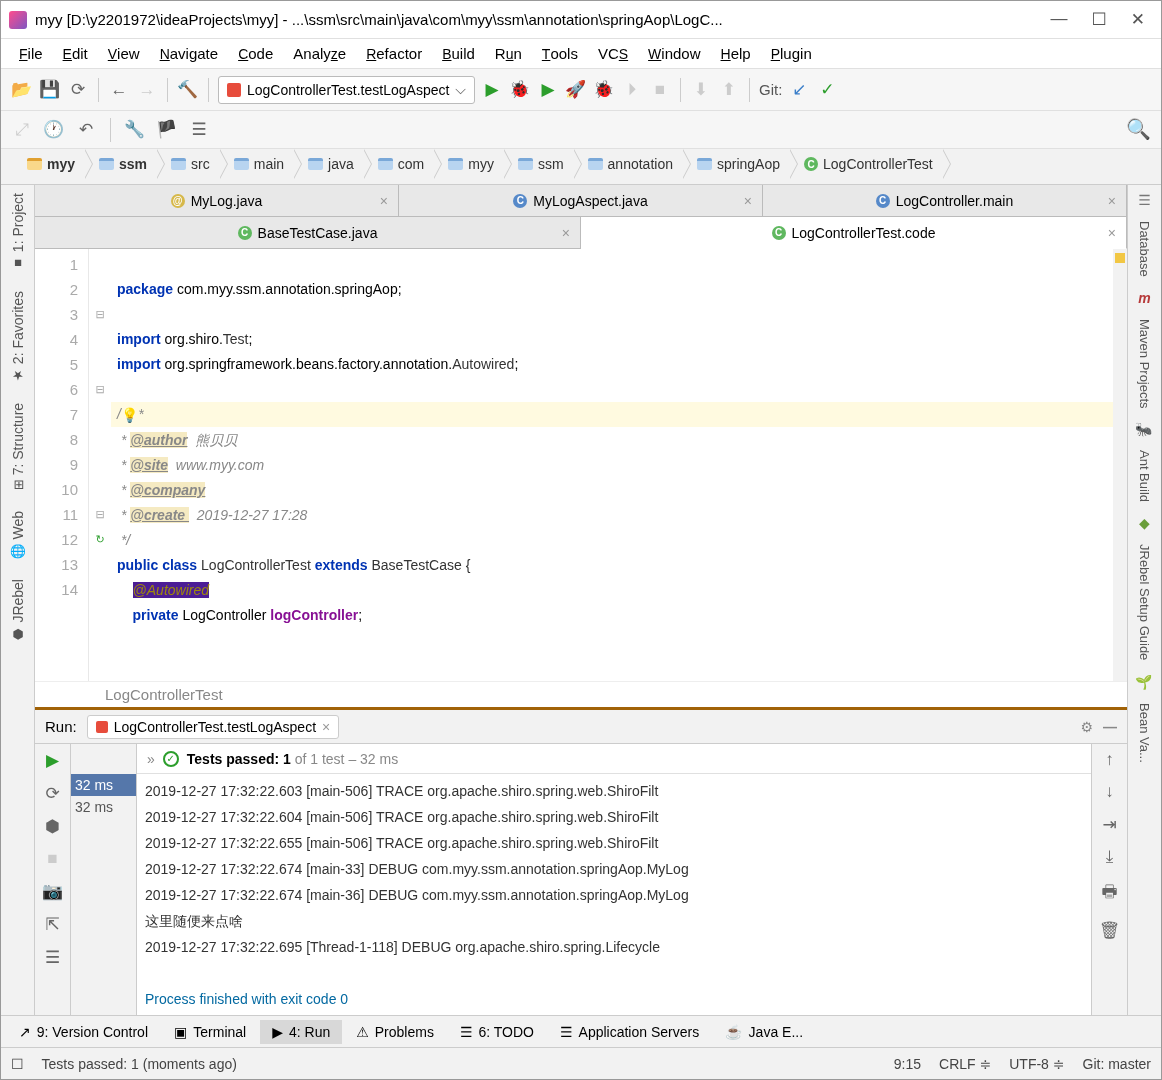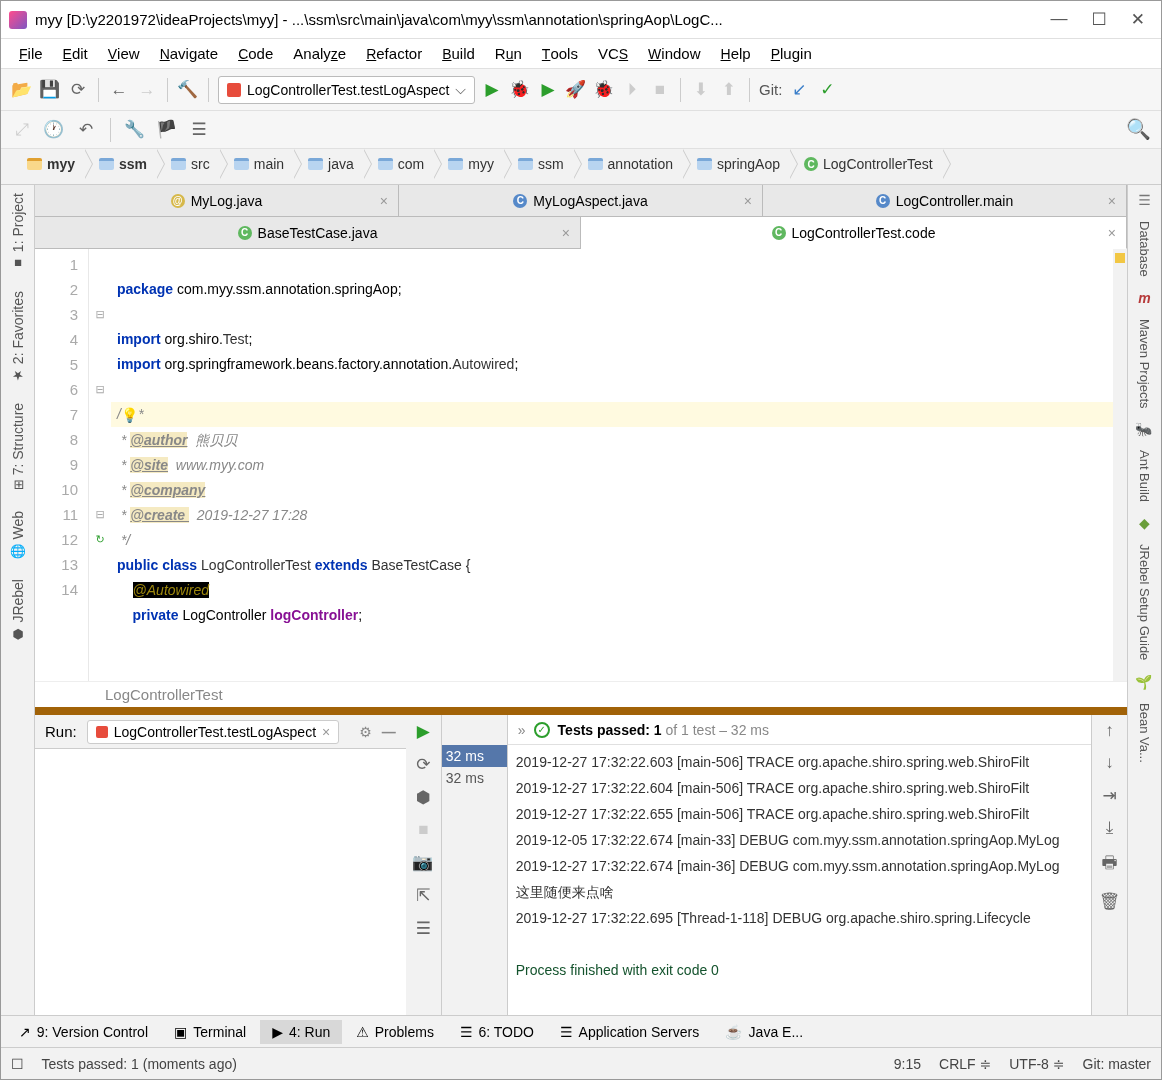--- a/index.html
+++ b/index.html
@@ -49,37 +49,37 @@
 .fold-gut div{height:25px;display:flex;align-items:center;justify-content:center;color:#aaa;font-size:11px}
 .code{flex:1;padding:3px 0 0 6px;line-height:25px;white-space:pre;overflow:hidden;position:relative}
 .code .hl7{position:absolute;left:0;right:0;top:153px;height:25px;background:#fffae0;z-index:-1}
 .kw{color:#0033b3;font-weight:bold}
 .cls-n{color:#333}
 .ann{color:#9e880d;font-style:italic}
 .cm{color:#888;font-style:italic}
 .cm-tag{color:#888;font-style:italic;font-weight:bold;background:#f5eac2;text-decoration:underline}
 .fld-n{color:#871094;font-weight:bold}
 .imp-c{color:#333}
-.auto-hl{background:#000000}
+.auto-hl{background:#4c1d95}
 .breadcrumb2{height:26px;padding-left:70px;color:#888;font-size:15px;border-top:1px solid #eee;display:flex;align-items:center}
-.run-panel{height:340px;border-top:8px solid #a16207;display:flex;flex-direction:row}
+.run-panel{height:340px;border-top:3px solid #a16207;display:flex;flex-direction:column}
 .run-head{height:34px;display:flex;align-items:center;background:#f2f2f2;border-bottom:1px solid #ccc;padding:0 10px;gap:10px}
 .run-head .lbl{font-size:15px}
 .run-head .cfg{display:flex;align-items:center;gap:6px;background:#fff;border:1px solid #ccc;padding:3px 8px;border-radius:3px}
 .run-head .sp{flex:1}
 .run-body{flex:1;display:flex;overflow:hidden}
 .run-left{width:36px;background:#f2f2f2;border-right:1px solid #ccc;display:flex;flex-direction:column;align-items:center;padding-top:6px;gap:12px}
 .run-left span{color:#666;font-size:17px;cursor:pointer}
 .run-tree{width:66px;background:#f2f2f2;border-right:1px solid #ccc;font-size:13px;color:#555;padding-top:30px}
 .run-tree div{padding:3px 4px}
 .run-out{flex:1;display:flex;flex-direction:column;overflow:hidden}
 .test-bar{height:30px;display:flex;align-items:center;padding:0 10px;gap:8px;border-bottom:1px solid #e0e0e0;font-size:15px}
 .test-bar .chk{width:16px;height:16px;border-radius:50%;border:2px solid #2c9e2c;color:#2c9e2c;font-size:10px;display:flex;align-items:center;justify-content:center}
 .console{flex:1;font-family:"Consolas",monospace;font-size:17px;line-height:25px;padding:4px 8px;white-space:pre;overflow:hidden;color:#333}
-.console .nav{color:#14532d}
+.console .nav{color:#0369a1}
 .run-right{width:36px;background:#f2f2f2;border-left:1px solid #ccc;display:flex;flex-direction:column;align-items:center;padding-top:6px;gap:12px}
 .run-right span{color:#666;font-size:17px}
 .bottom-tabs{height:32px;background:#f2f2f2;border-top:1px solid #ccc;display:flex;align-items:center;padding:0 6px;gap:2px;position:absolute;bottom:32px;left:0;right:0}
 .b-tab{display:flex;align-items:center;gap:6px;padding:4px 12px;font-size:14px;cursor:pointer}
 .b-tab.active{background:#d8d8d8}
 .status-bar{height:32px;background:#f2f2f2;border-top:1px solid #ccc;display:flex;align-items:center;padding:0 10px;gap:18px;font-size:14px;color:#444;position:absolute;bottom:0;left:0;right:0}
 .status-bar .sp{flex:1}
 .err-stripe{width:14px;background:#f2f2f2}
 .err-stripe .y{width:10px;height:10px;background:#f2c744;margin:4px auto 0}
 .search-ic{position:absolute;right:10px;top:116px;font-size:20px;color:#555}
@@ -312,21 +312,21 @@
         </div>
         <div class="run-out">
           <div class="test-bar">
             <span style="color:#888">»</span>
             <span class="chk">✓</span>
             <span><b>Tests passed: 1</b><span style="color:#888"> of 1 test – 32 ms</span></span>
           </div>
           <div class="console"><span>2019-12-27 17:32:22.603 [main-506] TRACE org.apache.shiro.spring.web.ShiroFilt</span>
 <span>2019-12-27 17:32:22.604 [main-506] TRACE org.apache.shiro.spring.web.ShiroFilt</span>
 <span>2019-12-27 17:32:22.655 [main-506] TRACE org.apache.shiro.spring.web.ShiroFilt</span>
-<span>2019-12-05 17:32:22.674 [main-33] DEBUG com.myy.ssm.annotation.springAop.MyLog</span>
+<span>2019-12-27 17:32:22.674 [main-33] DEBUG com.myy.ssm.annotation.springAop.MyLog</span>
 <span>2019-12-27 17:32:22.674 [main-36] DEBUG com.myy.ssm.annotation.springAop.MyLog</span>
 <span>这里随便来点啥</span>
 <span>2019-12-27 17:32:22.695 [Thread-1-118] DEBUG org.apache.shiro.spring.Lifecycle</span>
 <span></span>
 <span class="nav">Process finished with exit code 0</span></div>
         </div>
         <div class="run-right">
           <span>↑</span>
           <span>↓</span>
           <span>⇥</span>

